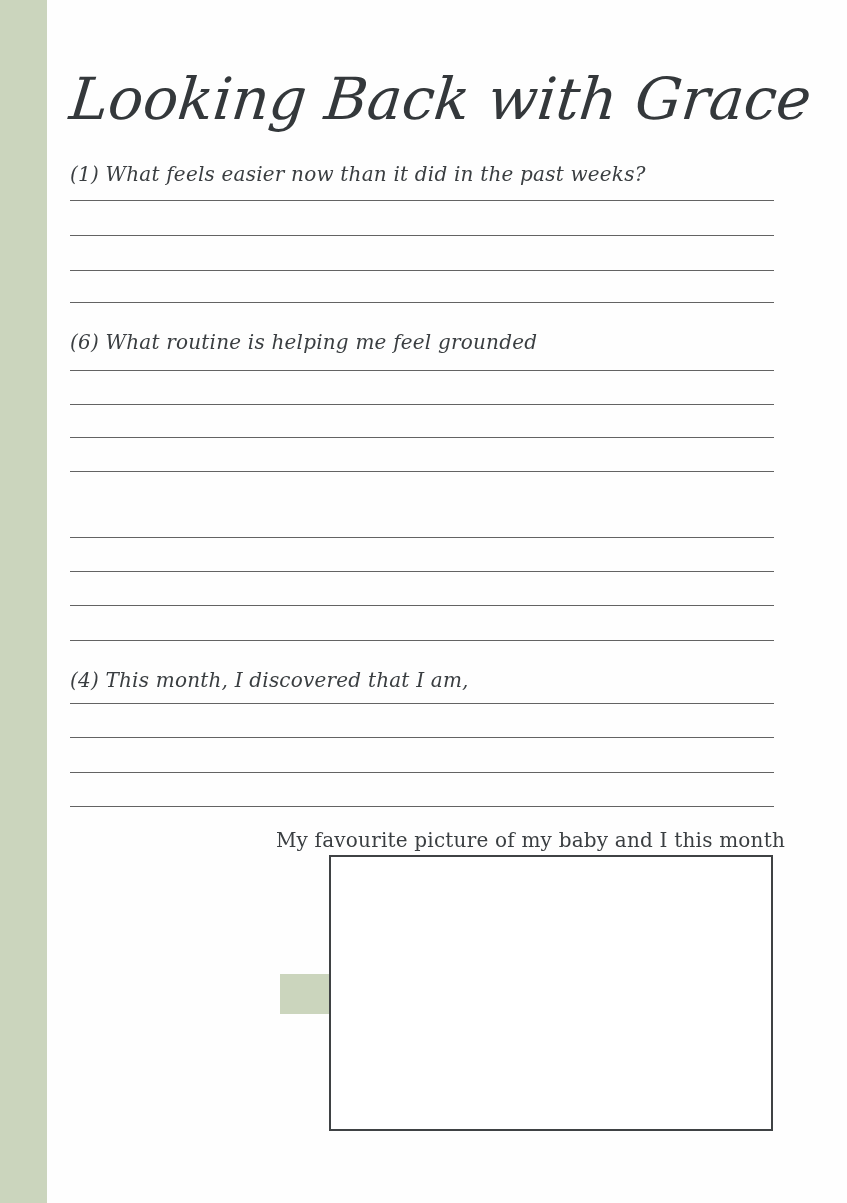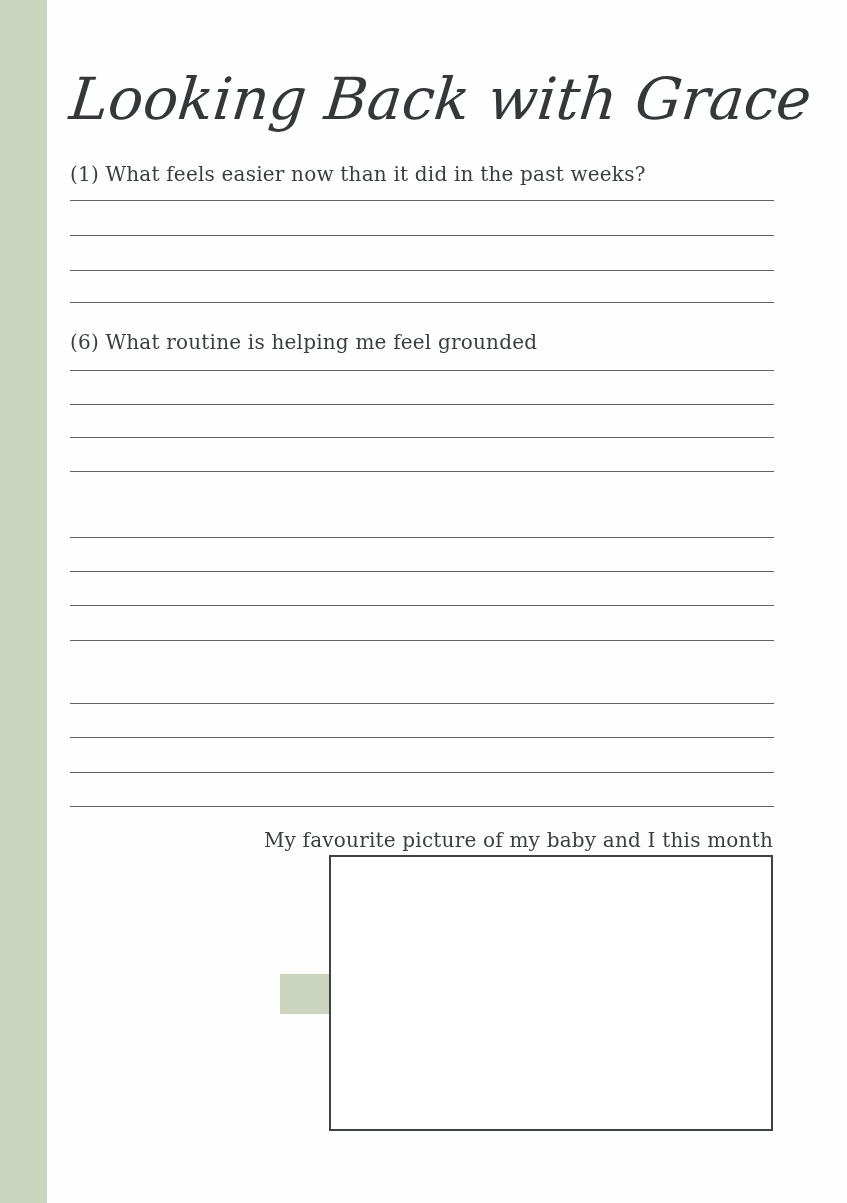--- a/index.html
+++ b/index.html
@@ -35,32 +35,33 @@
     white-space: nowrap;
   }
   .q-label {
     position: absolute;
     left: 70px;
     width: 704px;
     font-size: 20px;
     line-height: 24px;
     color: #3a3e41;
     letter-spacing: 0.2px;
+    font-style: italic;
   }
   .answer-line {
     position: absolute;
     left: 70px;
     width: 704px;
     height: 8px;               
     border-bottom: 1.5px solid #636363;
     background: transparent;
   }
   .photo-caption {
     position: absolute;
-    left: 70px;
+    left: 82px;
     width: 703px;
     top: 828px;
     text-align: right;
     font-size: 20px;
     line-height: 24px;
     color: #3a3e41;
     letter-spacing: 0.2px;
   }
   .photo-box {
     position: absolute;
@@ -101,20 +102,21 @@
   <div class="answer-line" style="top:362px"></div>
   <div class="answer-line" style="top:396px"></div>
   <div class="answer-line" style="top:429px"></div>
   <div class="answer-line" style="top:463px"></div>
 
   <div class="answer-line" style="top:529px"></div>
   <div class="answer-line" style="top:563px"></div>
   <div class="answer-line" style="top:597px"></div>
   <div class="answer-line" style="top:632px"></div>
 
+  <div class="q-label" style="top:668px">(4) This month, I discovered that I am,</div>
   <div class="answer-line" style="top:695px"></div>
   <div class="answer-line" style="top:729px"></div>
   <div class="answer-line" style="top:764px"></div>
   <div class="answer-line" style="top:798px"></div>
 
   <div class="photo-caption">My favourite picture of my baby and I this month</div>
 
   <div class="photo-tab"></div>
 
   <div class="photo-box"></div>

